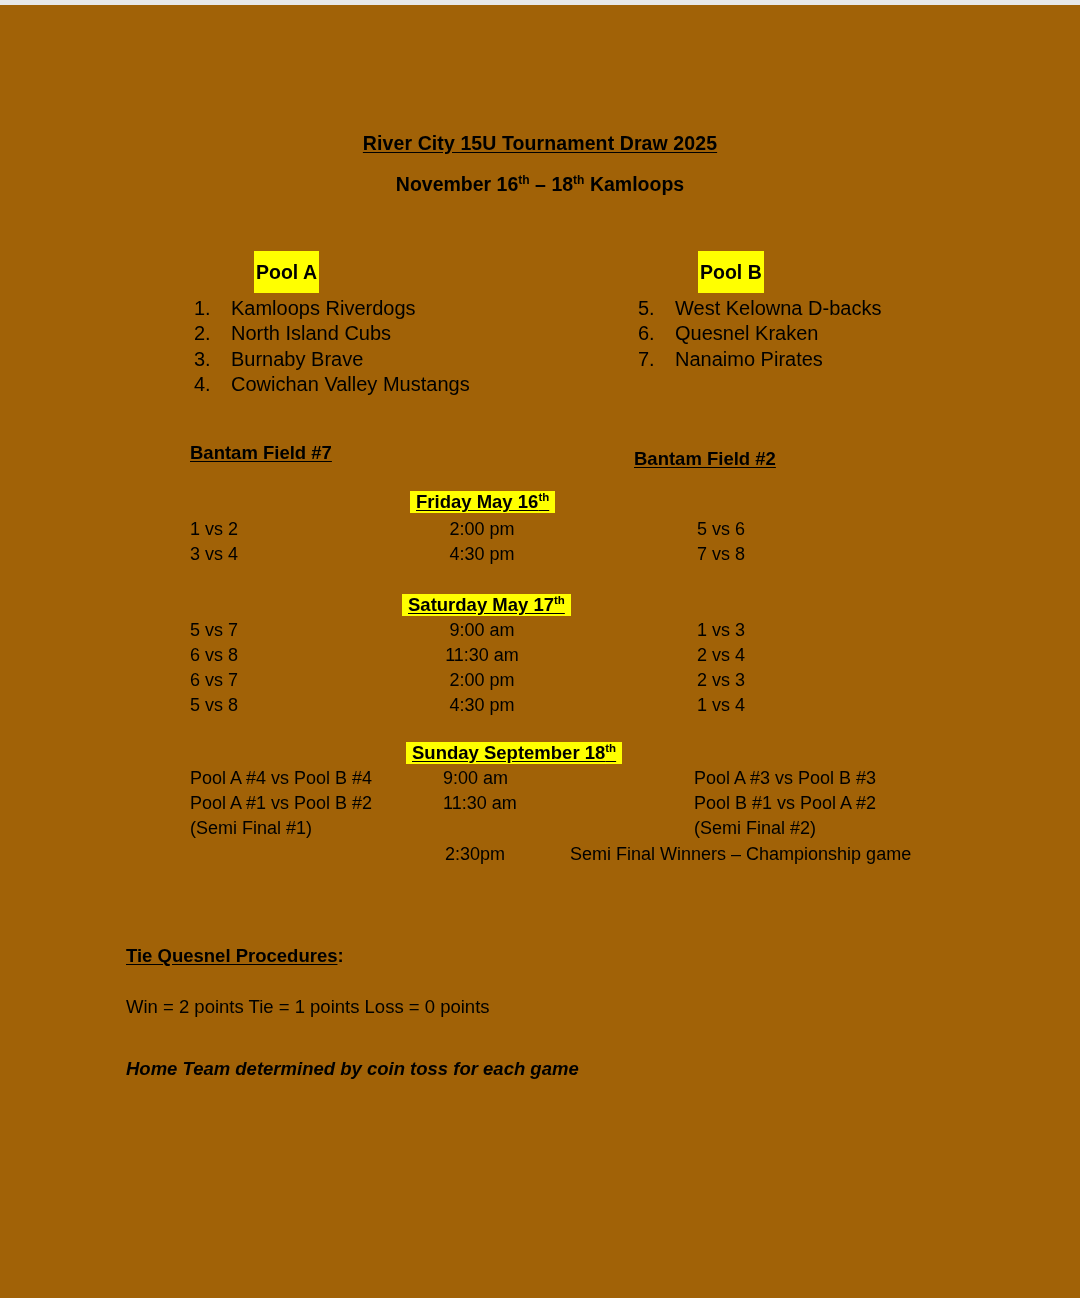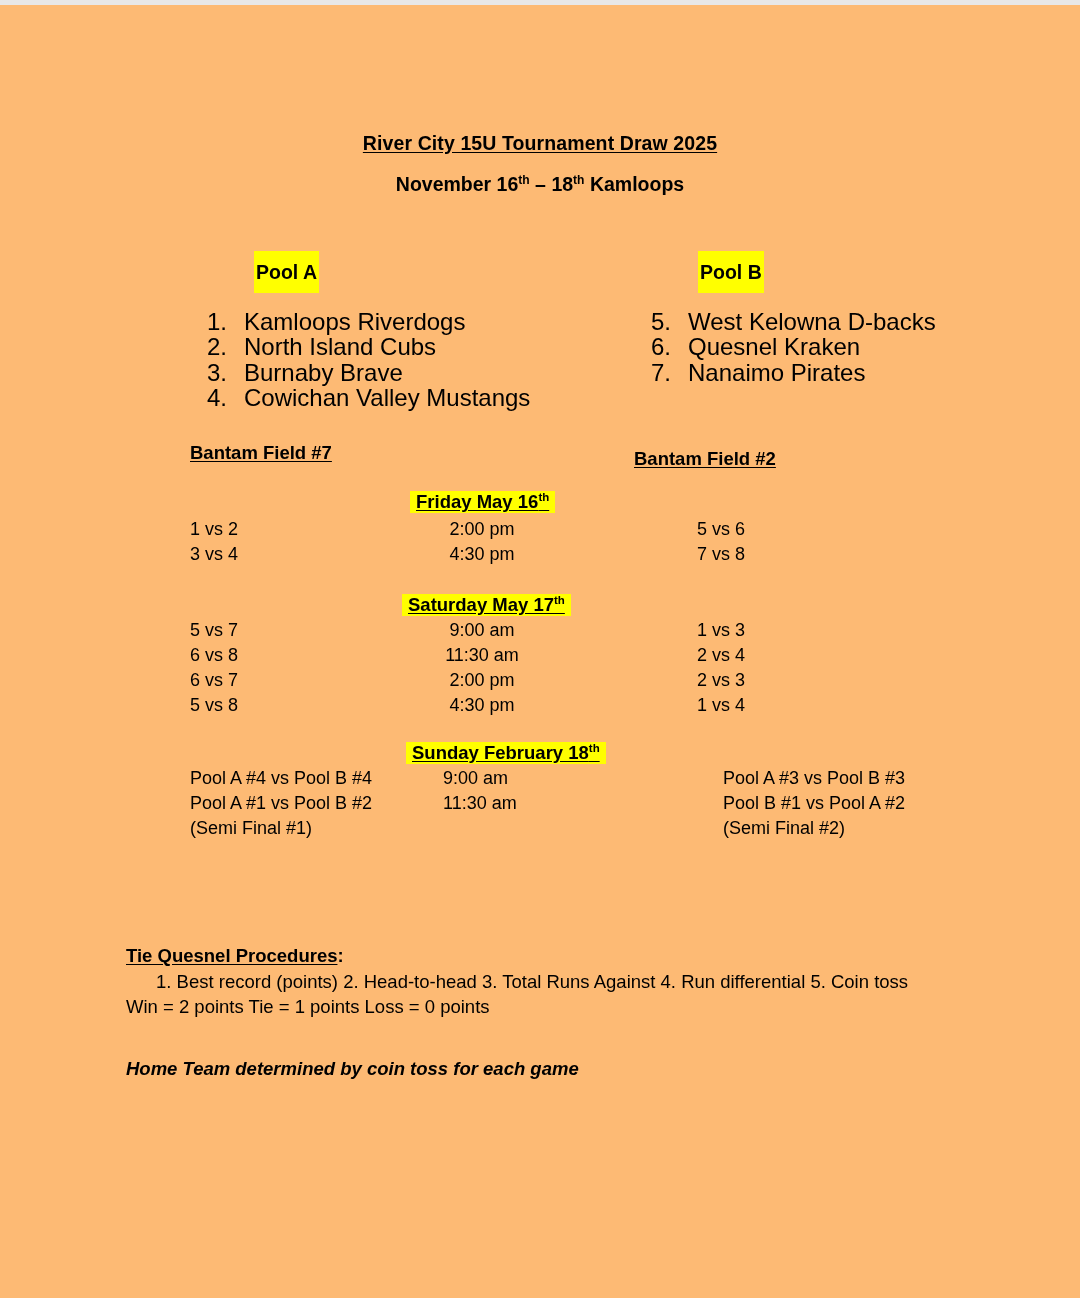--- a/index.html
+++ b/index.html
@@ -23,21 +23,21 @@
     left: 0; top: 0;
     width: 1080px;
     height: 5px;
     background: #e8e8e8;
   }
   .doc {
     position: absolute;
     left: 0; top: 5px;
     width: 1080px;
     height: 1293px;
-    background: #fdba74;
+    background: #a16207;
   }
 
   
   .title {
     position: absolute;
     left: 0;
     top: 127px;
     width: 1080px;
     text-align: center;
     font-size: 19.5px;
@@ -63,24 +63,24 @@
     font-weight: bold;
     background: #ffff00;
     padding: 10px 2px;
     line-height: 1.15;
   }
   #poolA-head { left: 254px; top: 246px; }
   #poolB-head { left: 698px; top: 246px; }
 
   .pool-list {
     position: absolute;
-    margin: 17px;
+    margin: 4px;
     padding: 0;
     list-style: none;
-    font-size: 24px;
+    font-size: 20px;
     line-height: 25.3px;
   }
   #poolA-list { left: 190px; top: 287px; }
   #poolB-list { left: 634px; top: 287px; }
   .pool-list li { white-space: nowrap; }
   .pool-list .num {
     display: inline-block;
     width: 37px;
   }
 
@@ -132,21 +132,21 @@
   }
   .row .right {
     position: absolute;
     white-space: nowrap;
   }
   
   .rg .mid  { left: 397px; }
   .rg .right{ left: 697px; }
   
   .rs .mid  { left: 443px; width: auto; text-align: left; }
-  .rs .right{ left: 723px; }
+  .rs .right{ left: 694px; }
   
   .rc .mid  { left: 445px; width: auto; text-align: left; }
   .rc .right{ left: 570px; }
 
   
   .tb-head {
     position: absolute;
     left: 126px;
     top: 940px;
     font-size: 18.5px;
@@ -245,40 +245,43 @@
       <span class="mid">2:00 pm</span>
       <span class="right">2 vs 3</span>
     </div>
     <div class="row rg" style="top:688px">
       <span class="left">5 vs 8</span>
       <span class="mid">4:30 pm</span>
       <span class="right">1 vs 4</span>
     </div>
 
     <div class="day-head" id="sun-head">
-      <span>Sunday February 18</span><sup>th</sup>
+      <span>Sunday September 18</span><sup>th</sup>
     </div>
     <div class="row rs" style="top:761px">
       <span class="left">Pool A #4 vs Pool B #4</span>
       <span class="mid">9:00 am</span>
       <span class="right">Pool A #3 vs Pool B #3</span>
     </div>
     <div class="row rs" style="top:786px">
       <span class="left">Pool A #1 vs Pool B #2</span>
       <span class="mid">11:30 am</span>
       <span class="right">Pool B #1 vs Pool A #2</span>
     </div>
     <div class="row rs" style="top:811px">
       <span class="left">(Semi Final #1)</span>
       <span class="mid"></span>
       <span class="right">(Semi Final #2)</span>
     </div>
+    <div class="row rc" style="top:837px">
+      <span class="mid">2:30pm</span>
+      <span class="right">Semi Final Winners – Championship game</span>
+    </div>
 
     <div class="tb-head">
       <span class="u">Tie Quesnel Procedures</span><span>:</span>
     </div>
-    <div class="tb-line1">1.   Best record (points)   2. Head-to-head   3. Total Runs Against   4. Run differential   5.  Coin toss</div>
     <div class="tb-line2">Win = 2 points   Tie = 1 points   Loss = 0 points</div>
 
     <div class="footnote">Home Team determined by coin toss for each game</div>
 
   </div>
 </div>
 
 </body></html>

